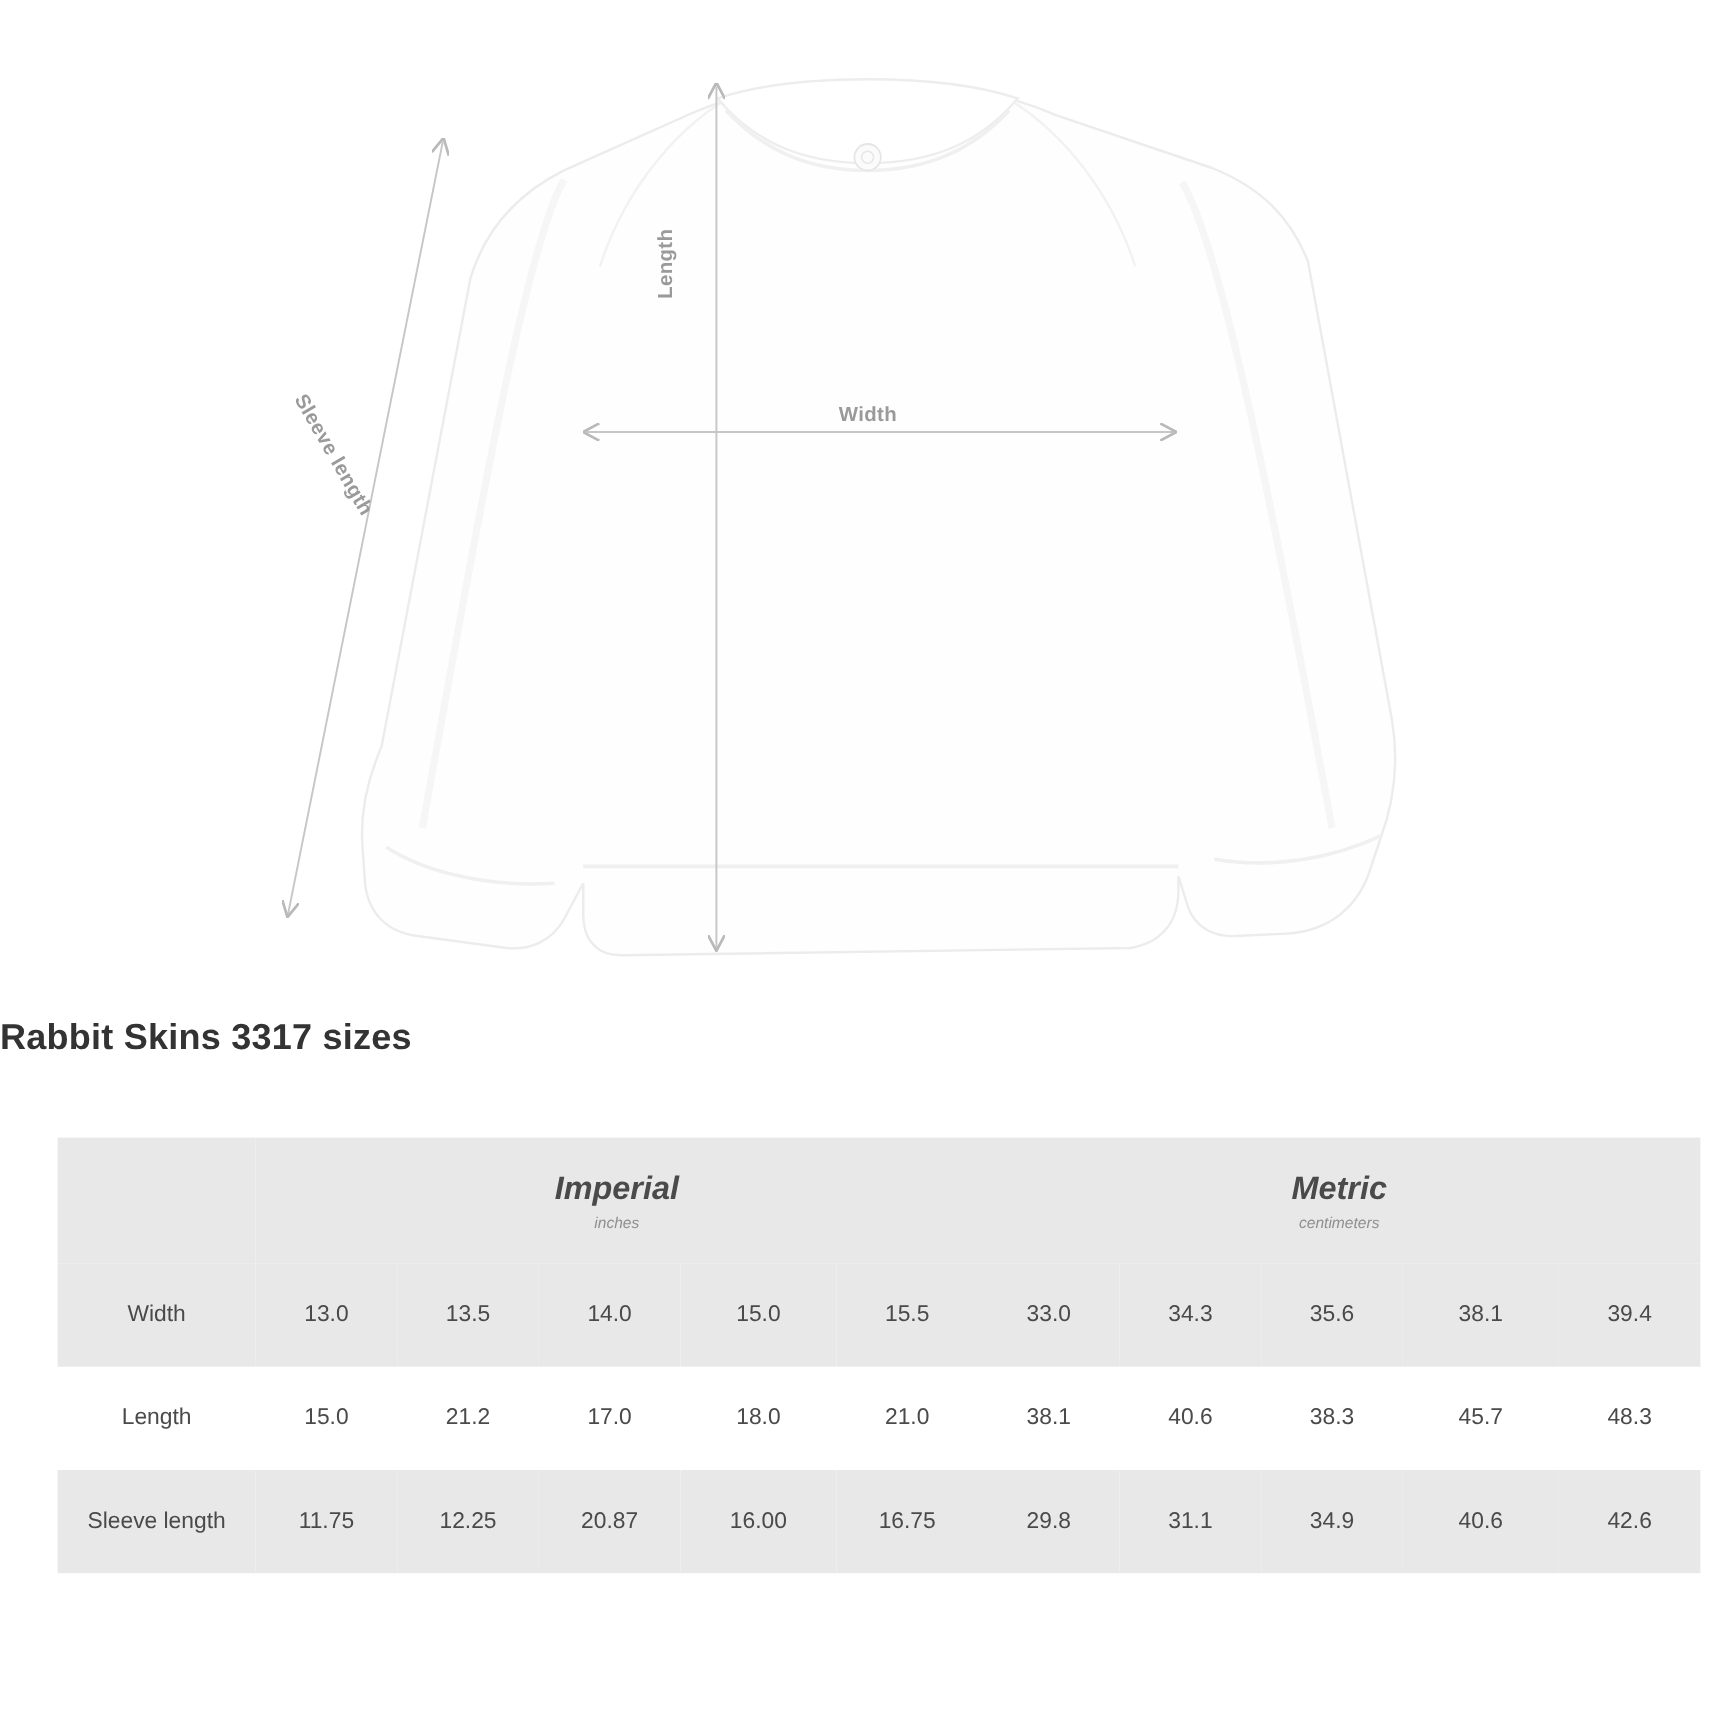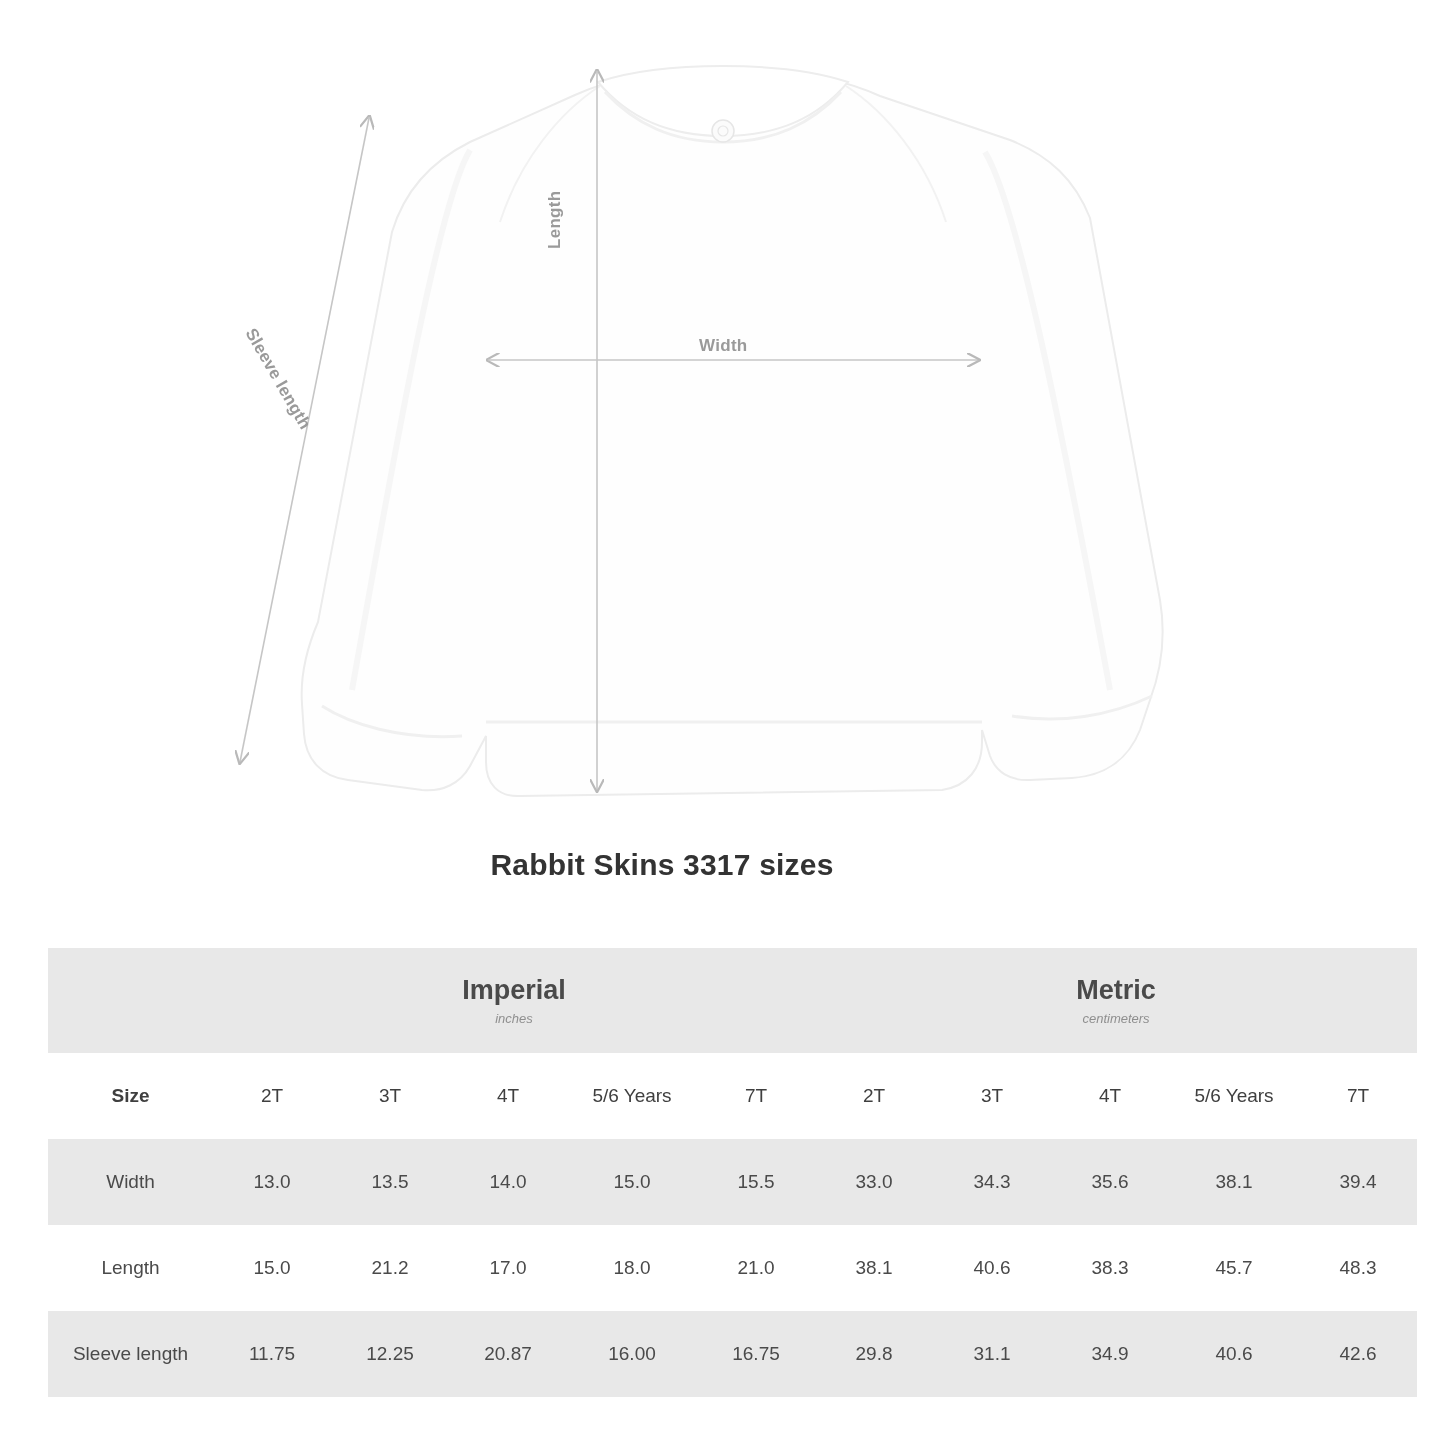--- a/index.html
+++ b/index.html
@@ -58,21 +58,20 @@
     transform: rotate(60deg);
     transform-origin: left top;
   }
 
   
   .chart-title {
     position: absolute;
     top: 848px;
     left: 0;
     width: 1324px;
-    text-align: center;
     font-size: 30px;
     font-weight: bold;
     color: #333333;
     letter-spacing: 0.2px;
   }
 
   
   .table-wrap {
     position: absolute;
     top: 948px;
@@ -95,20 +94,21 @@
   }
 
   
   .sys-cell {
     height: 103px;
     background: #e8e8e8;
     color: #8c8c8c;
   }
   .sys-name {
     font-size: 27px;
+    font-style: italic;
     font-weight: bold;
     line-height: 1.15;
   }
   .sys-unit {
     font-size: 13px;
     font-style: italic;
     font-weight: normal;
     color: #8f8f8f;
     margin-top: 4px;
   }
@@ -257,33 +257,20 @@
           <td class="sys-cell" colspan="5">
             <div class="sys-name">Imperial</div>
             <div class="sys-unit">inches</div>
           </td>
           <td class="sys-cell" colspan="5">
             <div class="sys-name">Metric</div>
             <div class="sys-unit">centimeters</div>
           </td>
         </tr>
 
-        <tr class="row-sizes">
-          <td class="rowhead">Size</td>
-          <td class="colsep">2T</td>
-          <td class="colsep">3T</td>
-          <td class="colsep">4T</td>
-          <td class="colsep">5/6 Years</td>
-          <td class="colsep">7T</td>
-          <td class="colsep">2T</td>
-          <td class="colsep">3T</td>
-          <td class="colsep">4T</td>
-          <td class="colsep">5/6 Years</td>
-          <td class="colsep">7T</td>
-        </tr>
 
         <tr class="row-data shade">
           <td class="rowhead rowsep">Width</td>
           <td class="colsep rowsep">13.0</td>
           <td class="colsep rowsep">13.5</td>
           <td class="colsep rowsep">14.0</td>
           <td class="colsep rowsep">15.0</td>
           <td class="colsep rowsep">15.5</td>
           <td class="colsep rowsep">33.0</td>
           <td class="colsep rowsep">34.3</td>

